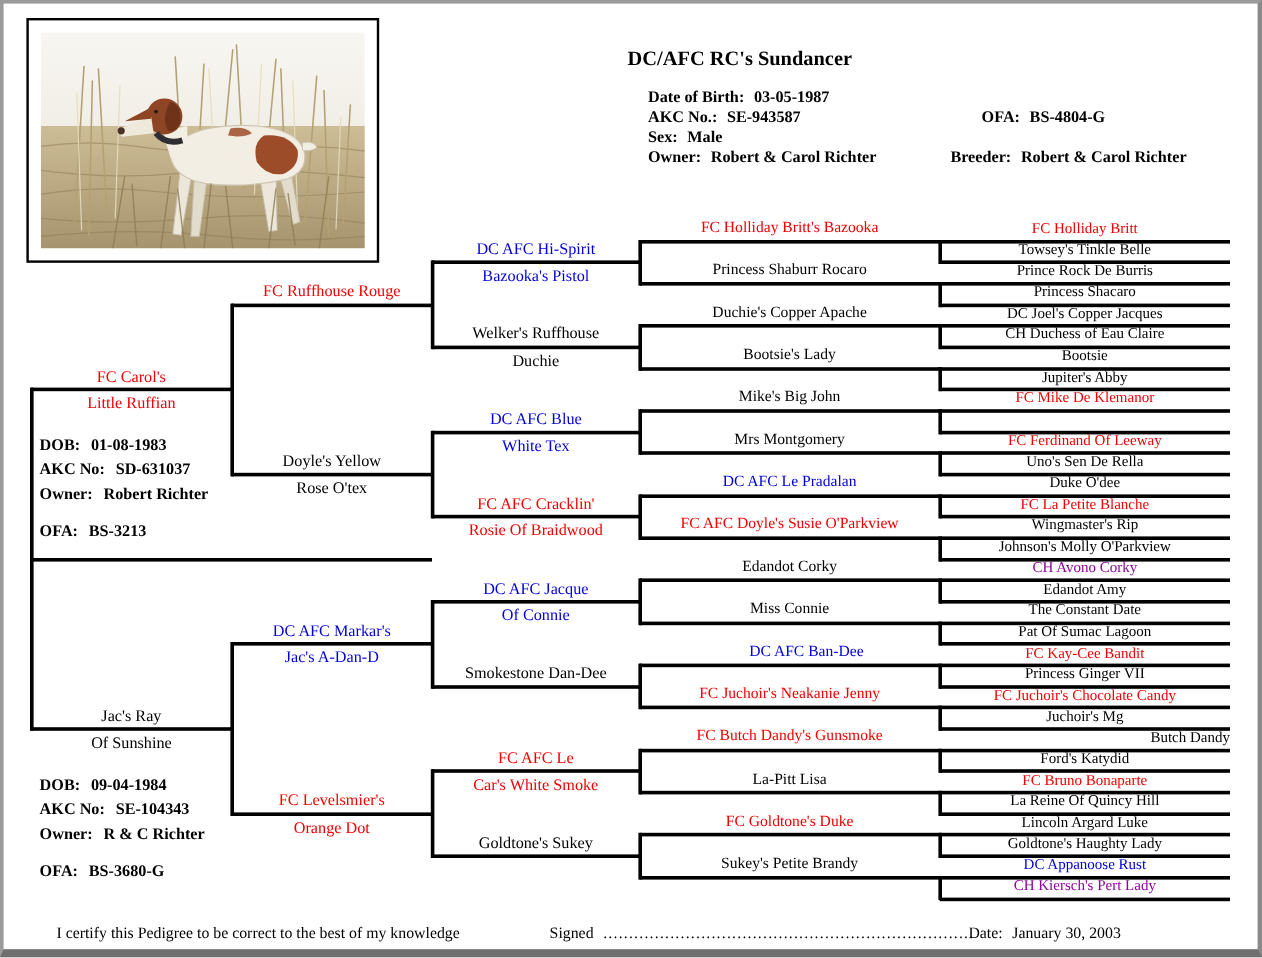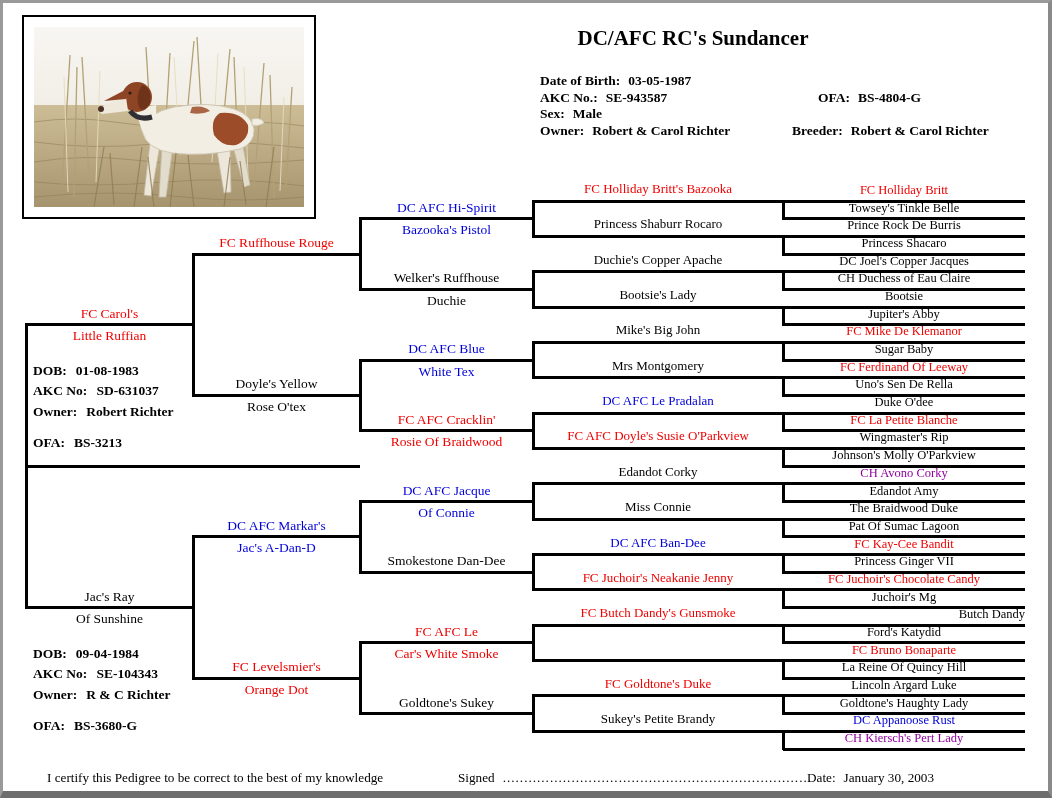--- a/index.html
+++ b/index.html
@@ -7,22 +7,22 @@
     position:relative;width:1052px;height:798px;background:#ffffff;box-sizing:border-box;
     border-top:3px solid #9a9a9a;border-left:3px solid #9a9a9a;
     border-right:4px solid #8a8a8a;border-bottom:7px solid #6e6e6e;
     font-family:"Liberation Serif","DejaVu Serif",serif;overflow:hidden;
   }
   
   .photo-frame{position:absolute;left:19px;top:12px;width:294px;height:204px;
     border:2px solid #000;background:#fff;padding:10px;box-sizing:border-box;}
   .photo-frame svg{display:block;width:270px;height:180px;}
   
-  .title{position:absolute;left:520px;top:23px;width:340px;text-align:center;
-    font-size:21px;font-weight:bold;white-space:nowrap;}
+  .title{position:absolute;left:520px;top:36px;width:340px;
+    font-size:17px;font-weight:bold;white-space:nowrap;}
   .hdr-left{position:absolute;left:537px;top:70px;font-size:13.5px;font-weight:bold;}
   .hdr-left .hrow{height:16.6px;white-space:nowrap;}
   .hrow .hlbl{margin-right:8px;}
   .hdr-ofa{position:absolute;left:815px;top:87px;font-size:13.5px;font-weight:bold;white-space:nowrap;}
   .hdr-breeder{position:absolute;left:789px;top:120px;font-size:13.5px;font-weight:bold;white-space:nowrap;}
   
   .tree{position:absolute;left:0;top:0;width:1052px;height:798px;}
   .ln{position:absolute;background:#000;}
   .nm{position:absolute;text-align:center;font-size:13.5px;line-height:15px;white-space:nowrap;}
   .nm.g4{font-size:13px;line-height:14.5px;}
@@ -235,59 +235,59 @@
       <div class="ln" style="left: 778.5px; top: 479.339px; width: 3px; height: 20.6774px;"></div>
       <div class="ln" style="left: 780px; top: 497.016px; width: 242px; height: 3px;"></div>
       <div class="nm g4" style="left: 530px; width: 250px; top: 461.839px; color: rgb(0, 0, 0);">Edandot Corky</div>
       <div class="ln" style="left: 530px; top: 514.694px; width: 492px; height: 3px;"></div>
       <div class="ln" style="left: 778.5px; top: 514.694px; width: 3px; height: 20.6774px;"></div>
       <div class="ln" style="left: 780px; top: 532.371px; width: 242px; height: 3px;"></div>
       <div class="nm g4" style="left: 530px; width: 250px; top: 497.194px; color: rgb(0, 0, 0);">Miss Connie</div>
       <div class="ln" style="left: 530px; top: 550.048px; width: 492px; height: 3px;"></div>
       <div class="ln" style="left: 778.5px; top: 550.048px; width: 3px; height: 20.6774px;"></div>
       <div class="ln" style="left: 780px; top: 567.726px; width: 242px; height: 3px;"></div>
-      <div class="nm g4" style="left: 530px; width: 250px; top: 532.548px; color: rgb(0, 0, 217);">DC AFC Ban-Dee</div>
+      <div class="nm g4" style="left: 544px; width: 250px; top: 532.548px; color: rgb(0, 0, 217);">DC AFC Ban-Dee</div>
       <div class="ln" style="left: 530px; top: 585.403px; width: 492px; height: 3px;"></div>
       <div class="ln" style="left: 778.5px; top: 585.403px; width: 3px; height: 20.6774px;"></div>
       <div class="ln" style="left: 780px; top: 603.081px; width: 242px; height: 3px;"></div>
       <div class="nm g4" style="left: 530px; width: 250px; top: 567.903px; color: rgb(240, 0, 0);">FC Juchoir's Neakanie Jenny</div>
       <div class="ln" style="left: 530px; top: 620.758px; width: 492px; height: 3px;"></div>
       <div class="ln" style="left: 778.5px; top: 620.758px; width: 3px; height: 20.6774px;"></div>
       <div class="ln" style="left: 780px; top: 638.435px; width: 242px; height: 3px;"></div>
       <div class="nm g4" style="left: 530px; width: 250px; top: 603.258px; color: rgb(240, 0, 0);">FC Butch Dandy's Gunsmoke</div>
       <div class="ln" style="left: 530px; top: 656.113px; width: 492px; height: 3px;"></div>
       <div class="ln" style="left: 778.5px; top: 656.113px; width: 3px; height: 20.6774px;"></div>
       <div class="ln" style="left: 780px; top: 673.79px; width: 242px; height: 3px;"></div>
+      <div class="nm g4" style="left: 530px; width: 250px; top: 638.613px; color: rgb(0, 0, 0);">La-Pitt Lisa</div>
       <div class="ln" style="left: 530px; top: 691.468px; width: 492px; height: 3px;"></div>
       <div class="ln" style="left: 778.5px; top: 691.468px; width: 3px; height: 20.6774px;"></div>
       <div class="ln" style="left: 780px; top: 709.145px; width: 242px; height: 3px;"></div>
       <div class="nm g4" style="left: 530px; width: 250px; top: 673.968px; color: rgb(240, 0, 0);">FC Goldtone's Duke</div>
       <div class="ln" style="left: 530px; top: 726.823px; width: 492px; height: 3px;"></div>
       <div class="ln" style="left: 778.5px; top: 726.823px; width: 3px; height: 20.6774px;"></div>
       <div class="ln" style="left: 780px; top: 744.5px; width: 242px; height: 3px;"></div>
       <div class="nm g4" style="left: 530px; width: 250px; top: 709.323px; color: rgb(0, 0, 0);">Sukey's Petite Brandy</div>
       <div class="nm g5" style="left: 780px; width: 242px; top: 180px; color: rgb(240, 0, 0);">FC Holliday Britt</div>
       <div class="nm g5" style="left: 780px; width: 242px; top: 197.677px; color: rgb(0, 0, 0);">Towsey's Tinkle Belle</div>
       <div class="nm g5" style="left: 780px; width: 242px; top: 215.355px; color: rgb(0, 0, 0);">Prince Rock De Burris</div>
       <div class="nm g5" style="left: 780px; width: 242px; top: 233.032px; color: rgb(0, 0, 0);">Princess Shacaro</div>
       <div class="nm g5" style="left: 780px; width: 242px; top: 250.71px; color: rgb(0, 0, 0);">DC Joel's Copper Jacques</div>
       <div class="nm g5" style="left: 780px; width: 242px; top: 268.387px; color: rgb(0, 0, 0); text-align: center;">CH Duchess of Eau Claire</div>
       <div class="nm g5" style="left: 780px; width: 242px; top: 286.065px; color: rgb(0, 0, 0);">Bootsie</div>
       <div class="nm g5" style="left: 780px; width: 242px; top: 303.742px; color: rgb(0, 0, 0);">Jupiter's Abby</div>
       <div class="nm g5" style="left: 780px; width: 242px; top: 321.419px; color: rgb(240, 0, 0);">FC Mike De Klemanor</div>
-      <div class="nm g5" style="left: 780px; width: 242px; top: 339.097px; color: rgb(0, 0, 0);">Sugar Baby</div>
       <div class="nm g5" style="left: 780px; width: 242px; top: 356.774px; color: rgb(240, 0, 0);">FC Ferdinand Of Leeway</div>
       <div class="nm g5" style="left: 780px; width: 242px; top: 374.452px; color: rgb(0, 0, 0);">Uno's Sen De Rella</div>
       <div class="nm g5" style="left: 780px; width: 242px; top: 392.129px; color: rgb(0, 0, 0);">Duke O'dee</div>
       <div class="nm g5" style="left: 780px; width: 242px; top: 409.806px; color: rgb(240, 0, 0);">FC La Petite Blanche</div>
       <div class="nm g5" style="left: 780px; width: 242px; top: 427.484px; color: rgb(0, 0, 0);">Wingmaster's Rip</div>
       <div class="nm g5" style="left: 780px; width: 242px; top: 445.161px; color: rgb(0, 0, 0);">Johnson's Molly O'Parkview</div>
       <div class="nm g5" style="left: 780px; width: 242px; top: 462.839px; color: rgb(144, 0, 160);">CH Avono Corky</div>
       <div class="nm g5" style="left: 780px; width: 242px; top: 480.516px; color: rgb(0, 0, 0);">Edandot Amy</div>
-      <div class="nm g5" style="left: 780px; width: 242px; top: 498.194px; color: rgb(0, 0, 0);">The Braidwood Duke</div>
+      <div class="nm g5" style="left: 780px; width: 242px; top: 498.194px; color: rgb(0, 0, 0);">The Constant Date</div>
       <div class="nm g5" style="left: 780px; width: 242px; top: 515.871px; color: rgb(0, 0, 0);">Pat Of Sumac Lagoon</div>
       <div class="nm g5" style="left: 780px; width: 242px; top: 533.548px; color: rgb(240, 0, 0);">FC Kay-Cee Bandit</div>
       <div class="nm g5" style="left: 780px; width: 242px; top: 551.226px; color: rgb(0, 0, 0);">Princess Ginger VII</div>
       <div class="nm g5" style="left: 780px; width: 242px; top: 568.903px; color: rgb(240, 0, 0);">FC Juchoir's Chocolate Candy</div>
       <div class="nm g5" style="left: 780px; width: 242px; top: 586.581px; color: rgb(0, 0, 0);">Juchoir's Mg</div>
       <div class="nm g5" style="left: 780px; width: 242px; top: 604.258px; color: rgb(0, 0, 0); text-align: right;">Butch Dandy</div>
       <div class="nm g5" style="left: 780px; width: 242px; top: 621.935px; color: rgb(0, 0, 0);">Ford's Katydid</div>
       <div class="nm g5" style="left: 780px; width: 242px; top: 639.613px; color: rgb(240, 0, 0);">FC Bruno Bonaparte</div>
       <div class="nm g5" style="left: 780px; width: 242px; top: 657.29px; color: rgb(0, 0, 0);">La Reine Of Quincy Hill</div>
       <div class="nm g5" style="left: 780px; width: 242px; top: 674.968px; color: rgb(0, 0, 0);">Lincoln Argard Luke</div>

